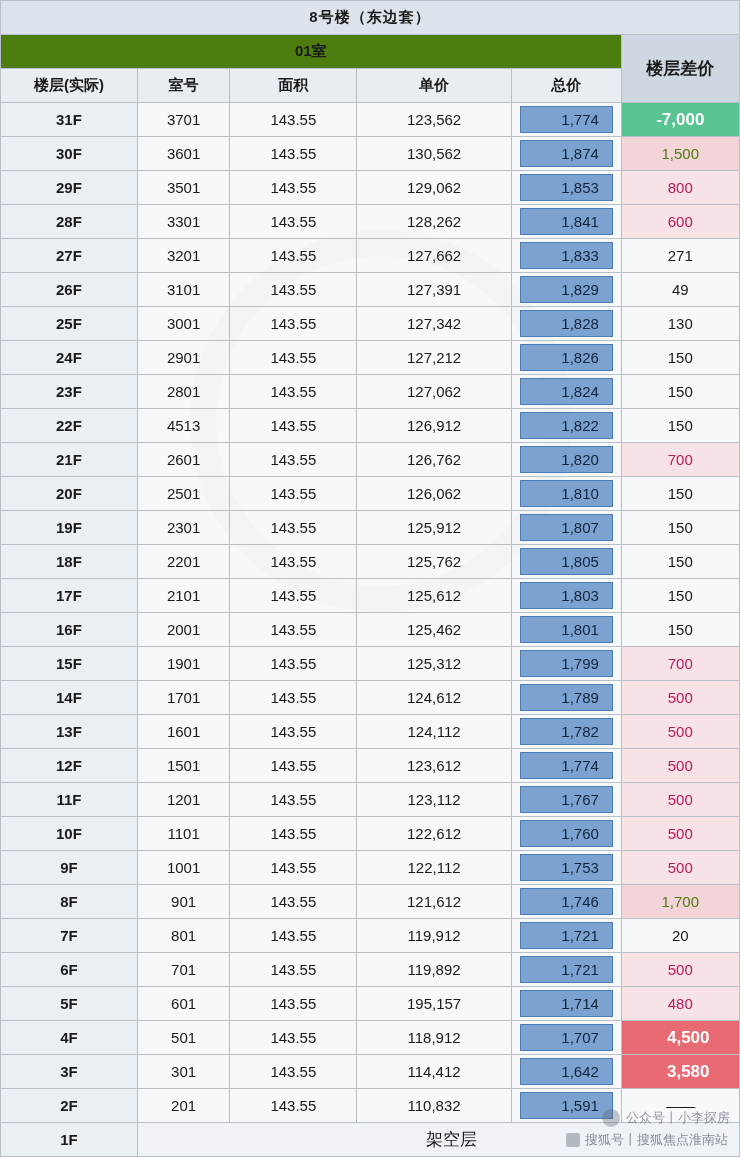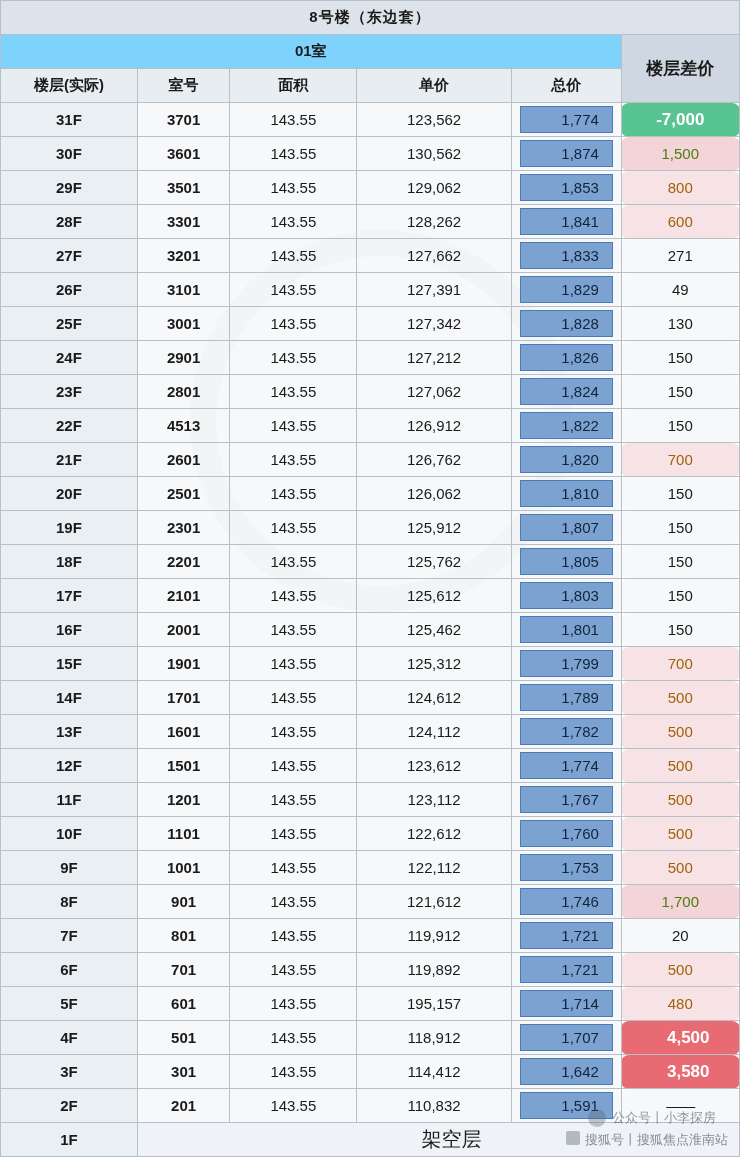--- a/index.html
+++ b/index.html
@@ -51,21 +51,21 @@
     height: 33px;
     font-size: 18px;
     font-weight: bold;
     background: #dde3ea;
     letter-spacing: 1px;
   }
   .sub-row td {
     height: 34px;
     font-size: 18px;
     font-weight: bold;
-    background: #7dd3fc;
+    background: #4d7c0f;
   }
   .sub-row td.diff-head {
     font-size: 17px;
     background: #cfd8e2;
     font-weight: bold;
   }
   .head-row td {
     height: 32px;
     font-size: 14px;
     font-weight: bold;
@@ -74,21 +74,21 @@
   tbody tr td {
     background: rgba(238,242,246,0.55);
   }
   td.floor {
     font-weight: bold;
     font-size: 15px;
     background: rgba(227,233,239,0.75);
     margin-top: 12px;
   }
   td.room {
-    font-weight: bold;
+    font-weight: normal;
     font-size: 15px;
   }
   td.area, td.unit {
     font-size: 15px;
   }
   td.total {
     padding: 0;
   }
   .total-chip {
     display: block;
@@ -97,49 +97,48 @@
     border: 1px solid #4a7cb5;
     color: #12243a;
     font-size: 15px;
     line-height: 25px;
     height: 25px;
     font-weight: normal;
     padding-left: 28px;
   }
   td.diff {
     font-size: 15px;
-    border-radius: 8px;
   }
   td.diff.green {
     background: #57c491;
     color: #ffffff;
     font-weight: bold;
     font-size: 17px;
   }
   td.diff.red-strong {
     background: #e86a73;
     color: #ffffff;
     font-weight: bold;
     font-size: 17px;
     padding-left: 16px;
   }
   td.diff.pink {
     background: #f3d4d8;
     color: #4d7c0f;
   }
   td.diff.pink-lite {
     background: #f7e2e5;
-    color: #a16207;
+    color: #be185d;
   }
   td.diff.plain {
     background: rgba(238,242,246,0.55);
   }
   .span-row td.span-cell {
     background: rgba(232,237,242,0.7);
-    font-size: 20px;
+    font-size: 17px;
     padding-left: 26px;
   }
   .sum-row td {
     height: 44px;
     background: #e8edf2;
   }
   .sum-label {
     font-size: 18px;
     font-weight: bold;
   }
@@ -182,21 +181,21 @@
     top: 230px;
     width: 330px;
     height: 330px;
     border-radius: 50%;
     border: 26px solid rgba(120,130,145,0.07);
     pointer-events: none;
   }
   .wm-badge {
     position: absolute;
     z-index: 5;
-    right: 24px;
+    right: 10px;
     bottom: 30px;
     display: flex;
     align-items: center;
     gap: 6px;
     color: rgba(60,70,85,0.55);
     font-size: 13px;
     white-space: nowrap;
   }
   .wm-badge .dot {
     width: 18px;
@@ -207,20 +206,21 @@
   }
   .wm-sohu {
     position: absolute;
     z-index: 5;
     right: 12px;
     bottom: 8px;
     color: rgba(60,70,85,0.6);
     font-size: 13px;
     white-space: nowrap;
     display: flex;
+    align-items: center;
     gap: 5px;
   }
   .wm-sohu .sq {
     width: 14px;
     height: 14px;
     background: rgba(90,100,115,0.4);
     display: inline-block;
     border-radius: 2px;
   }
 </style>

